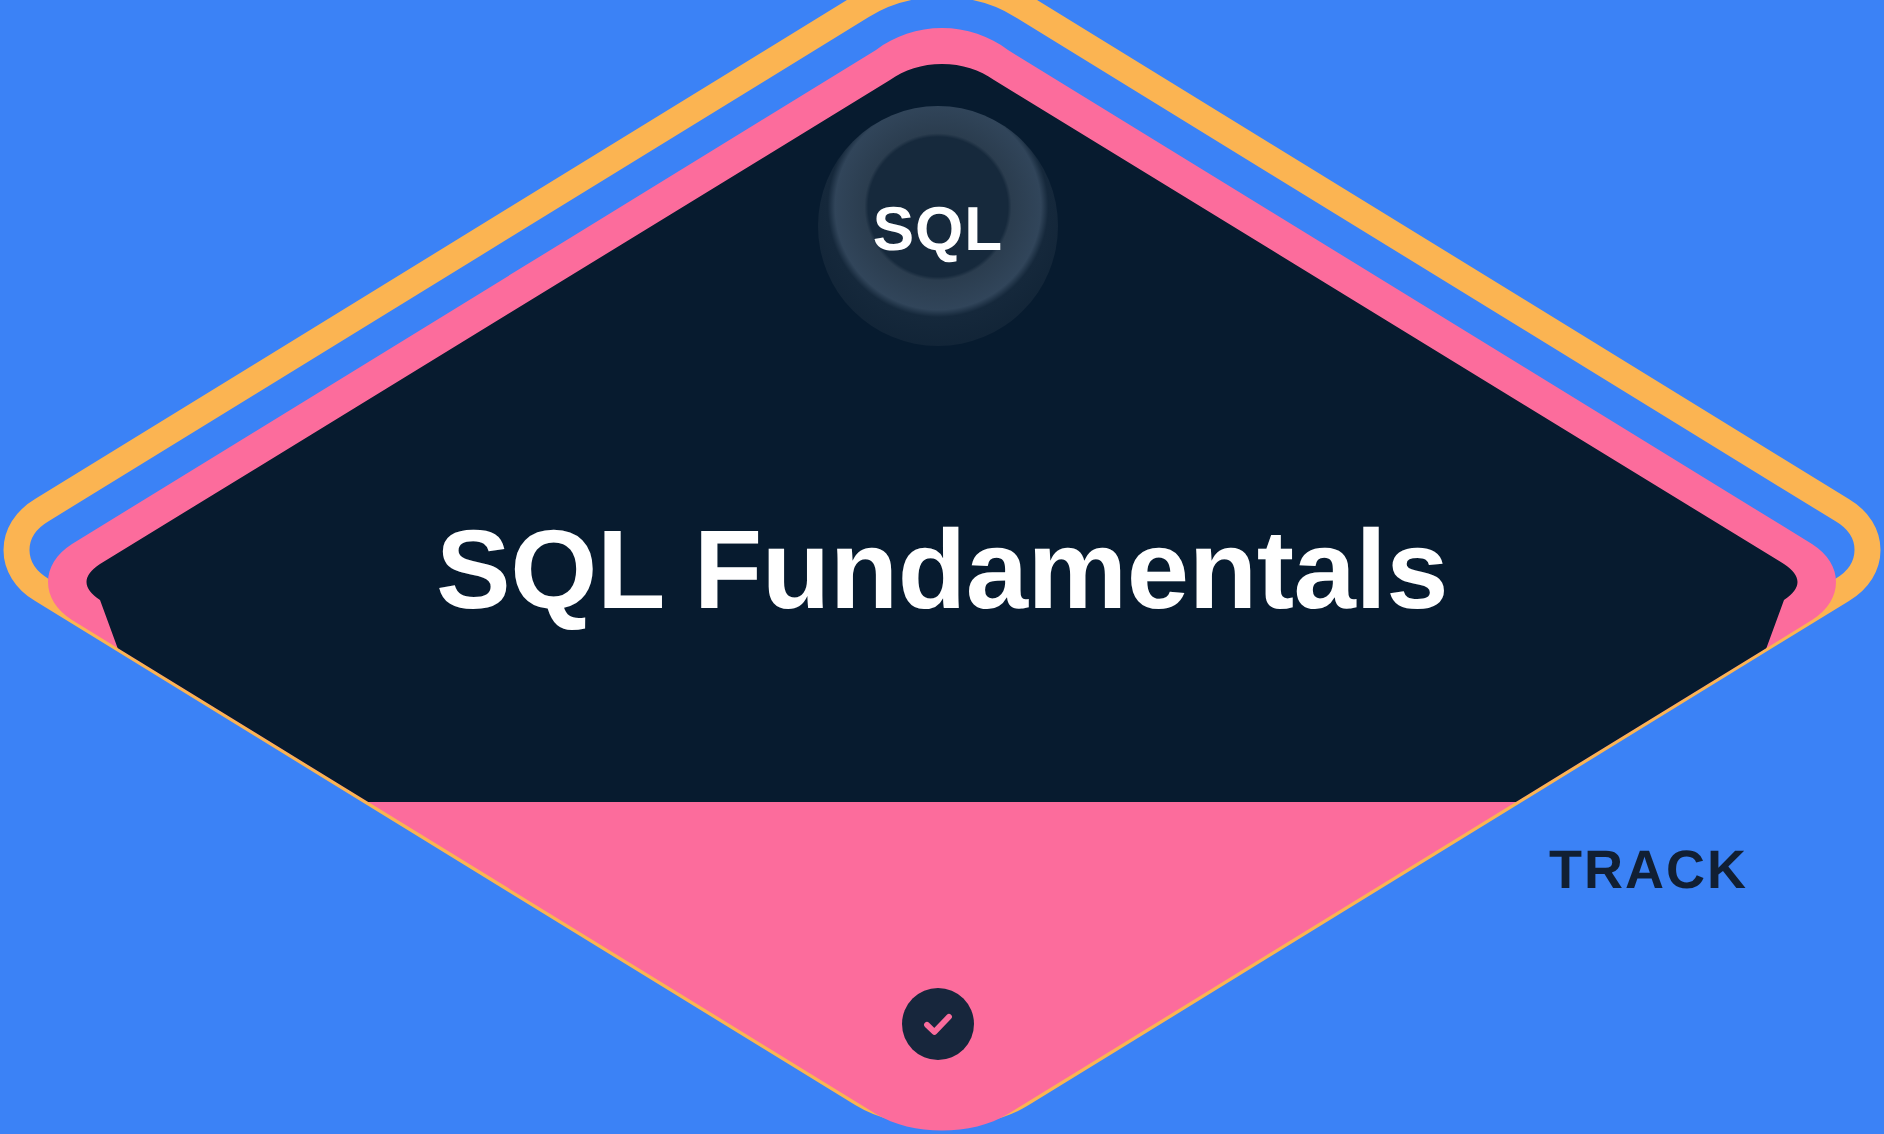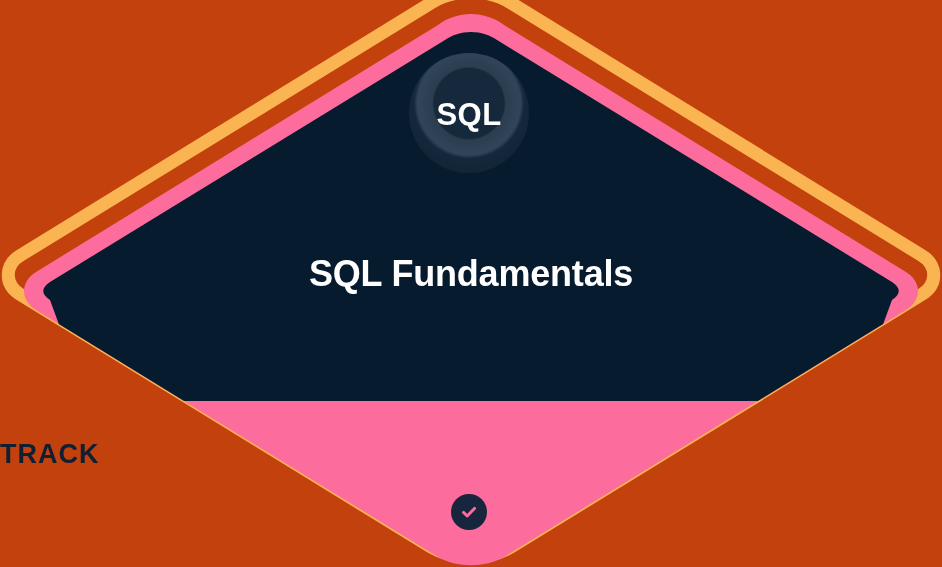--- a/index.html
+++ b/index.html
@@ -11,21 +11,21 @@
     width: 942px;
     height: 567px;
     overflow: hidden;
     font-family: "Liberation Sans", sans-serif;
   }
 
   #badge-stage {
     position: relative;
     width: 942px;
     height: 567px;
-    background: #c2410c;
+    background: #3b82f6;
   }
 
   #badge-svg {
     position: absolute;
     left: 0;
     top: 0;
     width: 942px;
     height: 567px;
     display: block;
   }
@@ -65,33 +65,33 @@
     transform: translateY(1px);
   }
 
   #track-title {
     position: absolute;
     left: 0;
     top: 253px;
     width: 942px;
     text-align: center;
     color: #ffffff;
-    font-size: 36px;
+    font-size: 56px;
     font-weight: 700;
     letter-spacing: -0.2px;
     font-family: "Liberation Sans", sans-serif;
     line-height: 1.15;
   }
 
   #status-block {
     position: absolute;
     left: 0;
-    top: 438px;
+    top: 419px;
     width: 874px;
-    text-align: left;
+    text-align: right;
   }
   #status-block .status-line {
     display: block;
     color: #111f33;
     font-size: 27px;
     font-weight: 600;
     letter-spacing: 1.0px;
     line-height: 33px;
     font-family: "Liberation Sans", sans-serif;
   }

